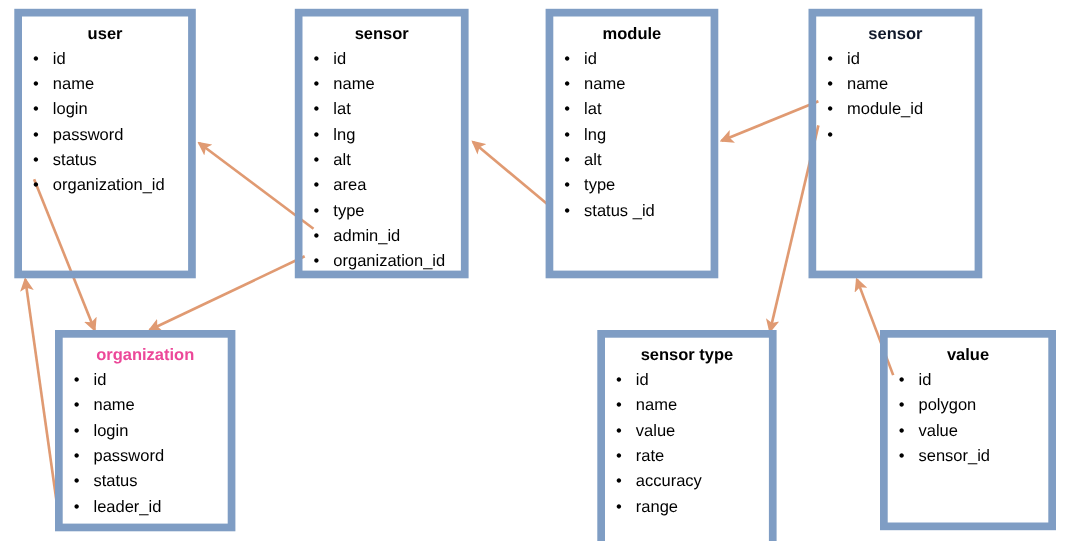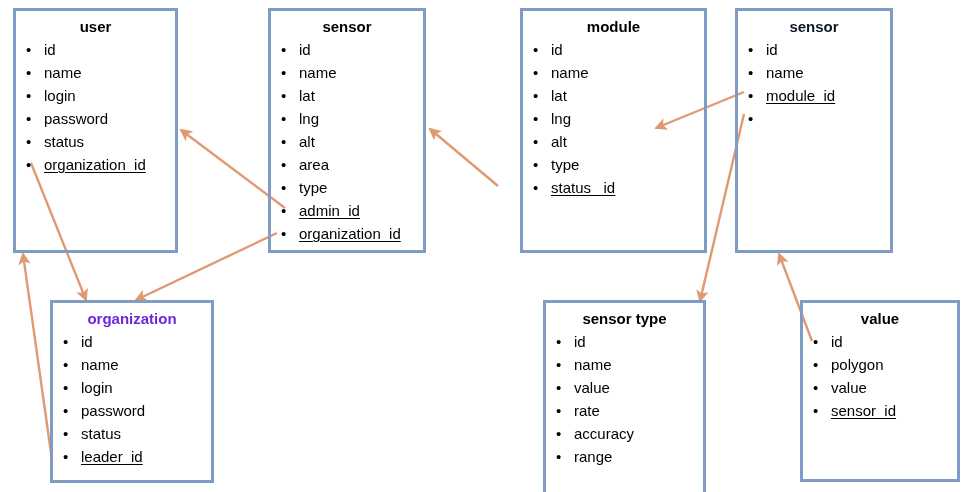--- a/index.html
+++ b/index.html
@@ -19,21 +19,21 @@
     position: absolute;
     left: 0;
     top: 0;
     width: 973px;
     height: 492px;
     pointer-events: none;
   }
   .entity {
     position: absolute;
     box-sizing: border-box;
-    border: 3px solid #4c1d95;
+    border: 7px solid #4c1d95;
     background: transparent;
     padding: 0;
   }
   .entity-title {
     text-align: center;
     font-weight: bold;
     font-size: 15px;
     color: #000000;
     line-height: 18px;
     margin-top: 7px;
@@ -59,21 +59,20 @@
     text-align: left;
     font-size: 15px;
     line-height: 23px;
     color: #000000;
   }
   .attr-name {
     display: inline-block;
     white-space: pre;
   }
   .attr-name.fk {
-    text-decoration: underline;
     text-underline-offset: 2px;
   }
 </style>
 </head>
 <body>
 
 <div id="canvas">
 
   <svg id="arrow-layer" viewBox="0 0 973 492" width="973" height="492" xmlns="http://www.w3.org/2000/svg">
     <defs>
@@ -157,21 +156,21 @@
           <li class="attr-row">
             <span class="bullet">•</span>
             <span class="attr-name fk">admin_id</span>
           </li>
           <li class="attr-row">
             <span class="bullet">•</span>
             <span class="attr-name fk">organization_id</span>
           </li>
         </ul>
       </div>
-      <div class="entity" style="left: 496px; top: 8px; width: 187px; height: 245px; border-color: rgb(127, 157, 196); margin-left: 24px;">
+      <div class="entity" style="left: 496px; top: 8px; width: 157px; height: 245px; border-color: rgb(127, 157, 196);">
         <div class="entity-title" style="color: rgb(0, 0, 0);">module</div>
         <ul class="attr-list">
           <li class="attr-row">
             <span class="bullet">•</span>
             <span class="attr-name">id</span>
           </li>
           <li class="attr-row">
             <span class="bullet">•</span>
             <span class="attr-name">name</span>
           </li>
@@ -211,21 +210,21 @@
           <li class="attr-row">
             <span class="bullet">•</span>
             <span class="attr-name fk">module_id</span>
           </li>
           <li class="attr-row">
             <span class="bullet">•</span>
           </li>
         </ul>
       </div>
       <div class="entity" style="left: 50px; top: 300px; width: 164px; height: 183px; border-color: rgb(127, 157, 196);">
-        <div class="entity-title" style="color: #6d28d9;">organization</div>
+        <div class="entity-title" style="color: #ec4899;">organization</div>
         <ul class="attr-list">
           <li class="attr-row">
             <span class="bullet">•</span>
             <span class="attr-name">id</span>
           </li>
           <li class="attr-row">
             <span class="bullet">•</span>
             <span class="attr-name">name</span>
           </li>
           <li class="attr-row">

